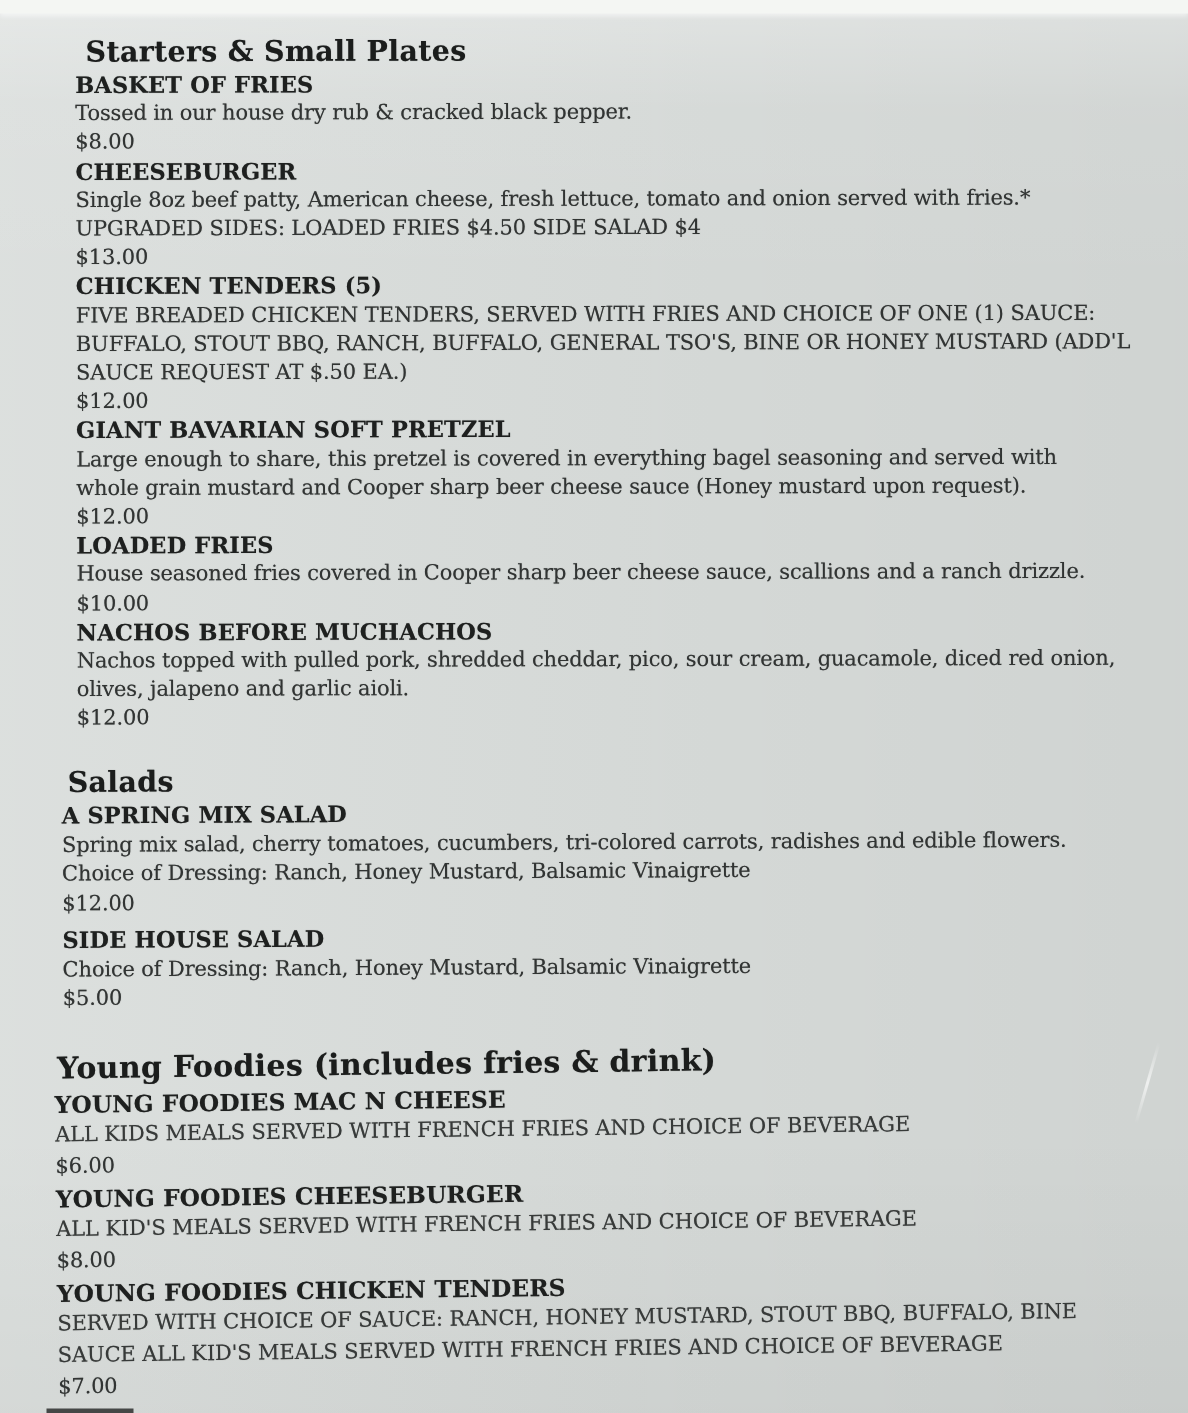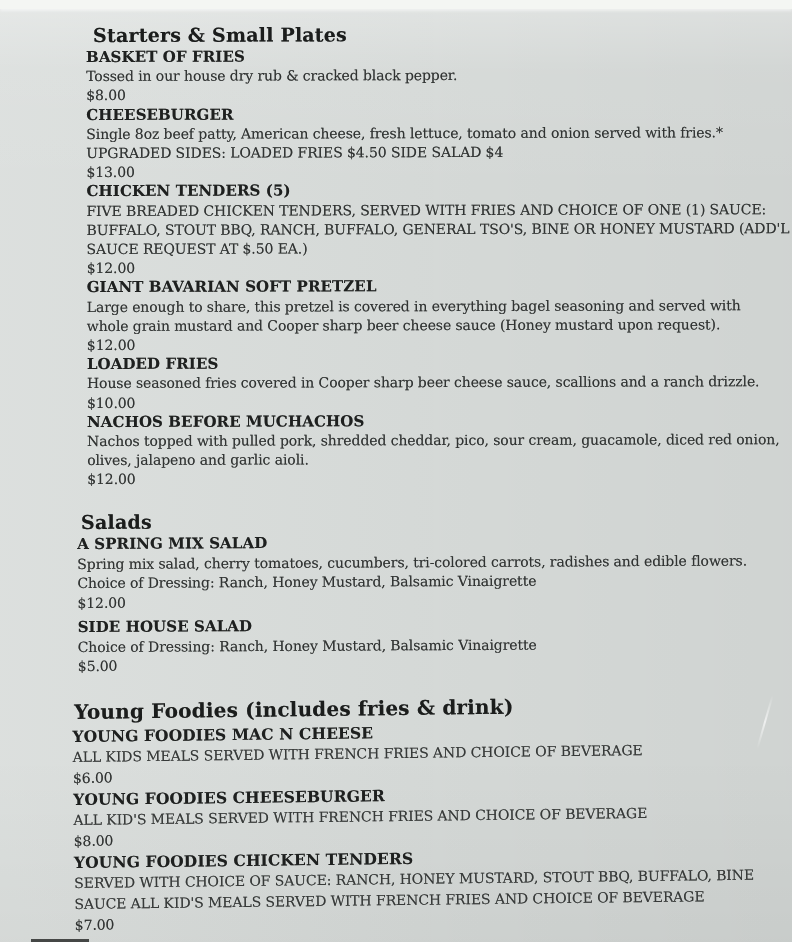--- a/index.html
+++ b/index.html
@@ -25,21 +25,20 @@
     top: 0; left: 0;
     width: 792px; height: 9px;
     background: #f4f6f3;
     box-shadow: 0 2px 3px rgba(255,255,255,0.5);
   }
 
   .menu-page {
     position: relative;
     padding-top: 24px;
     text-shadow: 0 0 0.5px rgba(46,48,47,0.55);
-    padding-left: 36px;
   }
 
   .menu-section { transform-origin: 0 0; }
   .s0 { margin-left: 50px; transform: rotate(-0.15deg); }
   .s0 .section-title { margin-left: 7px; }
   .s1 { margin-left: 41px; margin-top: 21px; transform: rotate(-0.3deg); }
   .s1 .section-title { margin-left: 4px; }
   .s2 { margin-left: 36px; margin-top: 23px; transform: rotate(-0.7deg); }
   .s2 .section-title { margin-left: 2px; }
 

